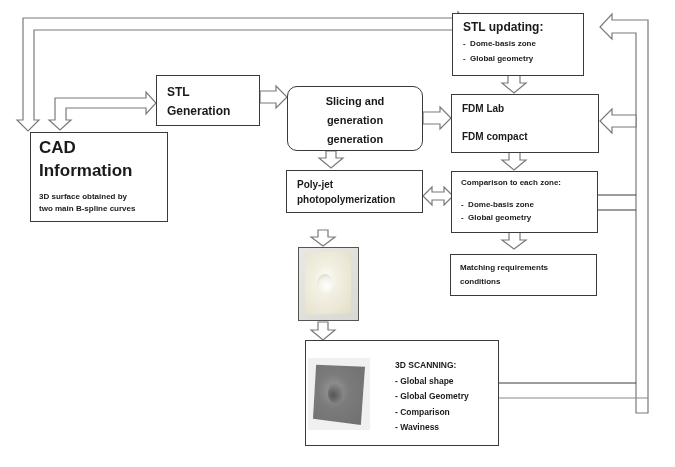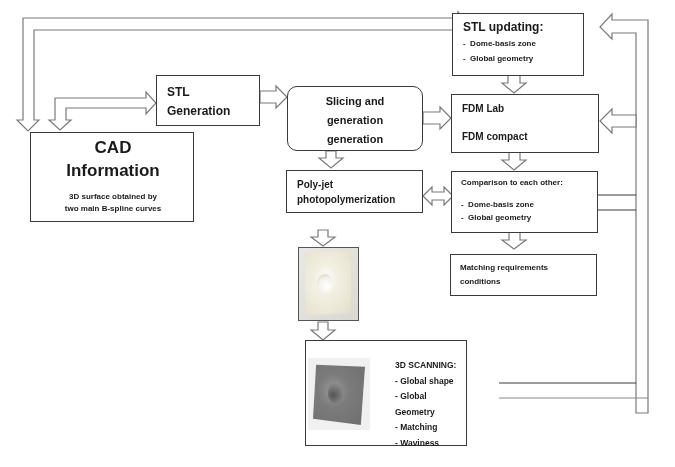--- a/index.html
+++ b/index.html
@@ -58,21 +58,21 @@
   <g stroke="#3a3a3a" stroke-width="1" fill="none">
 
     <line x1="598" y1="195" x2="636" y2="195"></line>
     <line x1="598" y1="210" x2="636" y2="210"></line>
 
     <line x1="499" y1="383" x2="636" y2="383"></line>
     <line x1="499" y1="398" x2="648" y2="398" stroke="#888"></line>
   </g>
 </svg>
 
-<div class="box" style="left:30px;top:132px;width:164px;height:90px;padding:4px 0 0 2px;text-align:center;">
+<div class="box" style="left:30px;top:132px;width:138px;height:90px;padding:4px 0 0 8px;">
   <div class="b" style="font-size:17px;line-height:22px;">CAD</div>
   <div class="b" style="font-size:17px;line-height:24px;">Information</div>
   <div class="b" style="font-size:8px;line-height:12px;margin-top:8px;">3D surface obtained by</div>
   <div class="b" style="font-size:8px;line-height:12px;">two main B-spline curves</div>
 </div>
 
 <div class="box" style="left:156px;top:75px;width:104px;height:51px;padding:7px 0 0 10px;">
   <div class="b" style="font-size:12px;line-height:19px;">STL</div>
   <div class="b" style="font-size:12px;line-height:19px;">Generation</div>
 </div>
@@ -93,40 +93,40 @@
   <div class="b" style="font-size:10px;line-height:14px;">FDM Lab</div>
   <div class="b" style="font-size:10px;line-height:14px;margin-top:14px;">FDM compact</div>
 </div>
 
 <div class="box" style="left:286px;top:170px;width:137px;height:43px;padding:6px 0 0 10px;">
   <div class="b" style="font-size:10px;line-height:15px;">Poly-jet</div>
   <div class="b" style="font-size:10px;line-height:15px;">photopolymerization</div>
 </div>
 
 <div class="box" style="left:451px;top:171px;width:147px;height:62px;padding:4px 0 0 9px;">
-  <div class="b" style="font-size:8px;line-height:14px;">Comparison to each other:</div>
+  <div class="b" style="font-size:8px;line-height:14px;">Comparison to each zone:</div>
   <div class="b" style="font-size:8px;line-height:13px;margin-top:8px;white-space:pre;">-  Dome-basis zone</div>
   <div class="b" style="font-size:8px;line-height:13px;white-space:pre;">-  Global geometry</div>
 </div>
 
 <div class="box" style="left:450px;top:254px;width:147px;height:42px;padding:6px 12px 0 9px;">
   <div class="b" style="font-size:8px;line-height:14px;">Matching requirements</div>
   <div class="b" style="font-size:8px;line-height:14px;">conditions</div>
 </div>
 
 <div class="photo1">
   <div class="plate"></div>
   <div class="dome"></div>
 </div>
 
-<div class="box" style="left:305px;top:340px;width:162px;height:106px;">
+<div class="box" style="left:305px;top:340px;width:194px;height:106px;">
   <div class="photo2" style="left:2px;top:17px;">
     <div class="plate"></div>
     <div class="dome"></div>
   </div>
   <div style="position:absolute;left:89px;top:17px;">
     <div class="b" style="font-size:8.5px;line-height:15.5px;">3D SCANNING:</div>
     <div class="b" style="font-size:8.5px;line-height:15.5px;">- Global shape</div>
     <div class="b" style="font-size:8.5px;line-height:15.5px;">- Global Geometry</div>
-    <div class="b" style="font-size:8.5px;line-height:15.5px;">- Matching</div>
+    <div class="b" style="font-size:8.5px;line-height:15.5px;">- Comparison</div>
     <div class="b" style="font-size:8.5px;line-height:15.5px;">- Waviness</div>
   </div>
 </div>
 
 </body></html>

